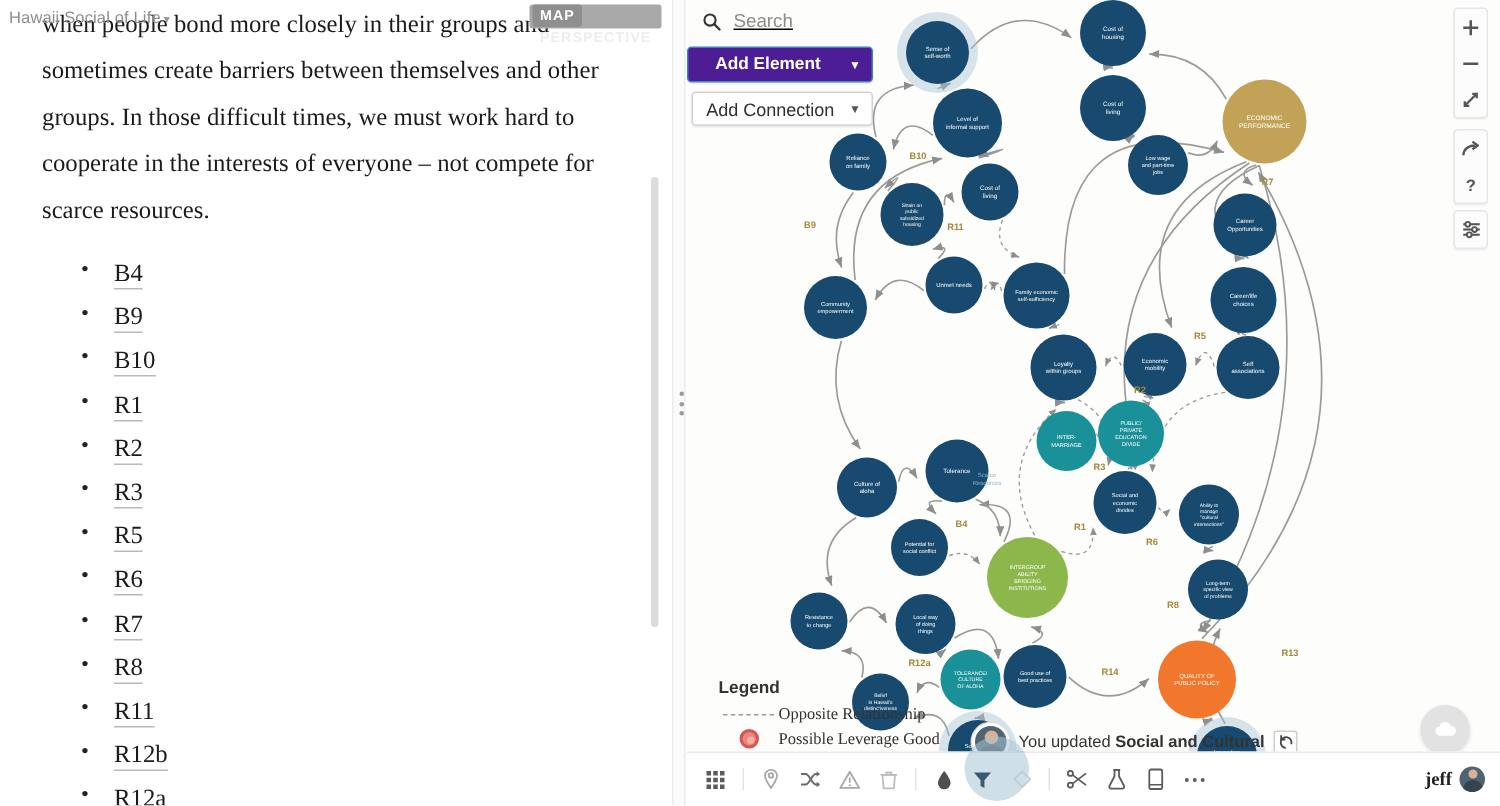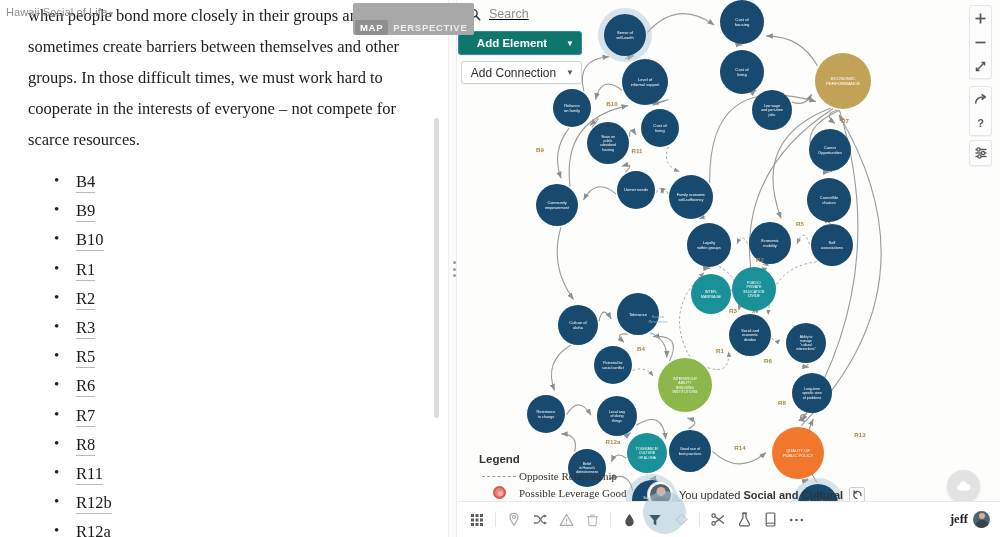--- a/index.html
+++ b/index.html
@@ -85,26 +85,27 @@
     position: absolute; left: 6px; top: 6px;
     font-size: 11px; color: #8d8d8d;
     letter-spacing: .1px;
     z-index: 40;
     white-space: nowrap;
   }
   .map-title .caret { font-size: 8px; margin-left: 2px; color: #9b9b9b; }
 
   .view-tabs {
     position: absolute; left: 353px; top: 3px;
-    height: 32px;
+    height: 16px;
     background: #a8a8a8;
     border-radius: 2px;
-    display: flex; align-items: flex-end;
+    display: flex; align-items: flex-start;
     padding: 0 2px;
     z-index: 45;
+    flex-direction: column;
   }
   .view-tab {
     font-size: 9.5px; font-weight: bold;
     letter-spacing: .7px;
     padding: 2px 5px;
     color: #ededed;
     border-radius: 2px;
   }
   .view-tab.active { background: #8f8f8f; color: #ffffff; }
 
@@ -123,21 +124,21 @@
     display: flex; align-items: center; gap: 8px;
     z-index: 30;
     text-decoration: underline;
   }
   .map-search .sicon { width: 13px; height: 13px; display:block; }
   .map-search .sph { font-size: 12.5px; color: #8c8c8c; }
 
   .btn-add-element {
     position: absolute; left: 0px; top: 31px;
     width: 124px; height: 24px;
-    background: #0f766e;
+    background: #4c1d95;
     border: 1px solid #3e82c2;
     border-radius: 3px;
     display: flex; align-items: center;
     z-index: 30;
     box-shadow: 0 1px 1px rgba(0,0,0,.07);
   }
   .btn-add-element .lbl {
     flex: 1; text-align: center;
     color: #ffffff; font-size: 11.5px; font-weight: 600;
     padding-left: 6px;

